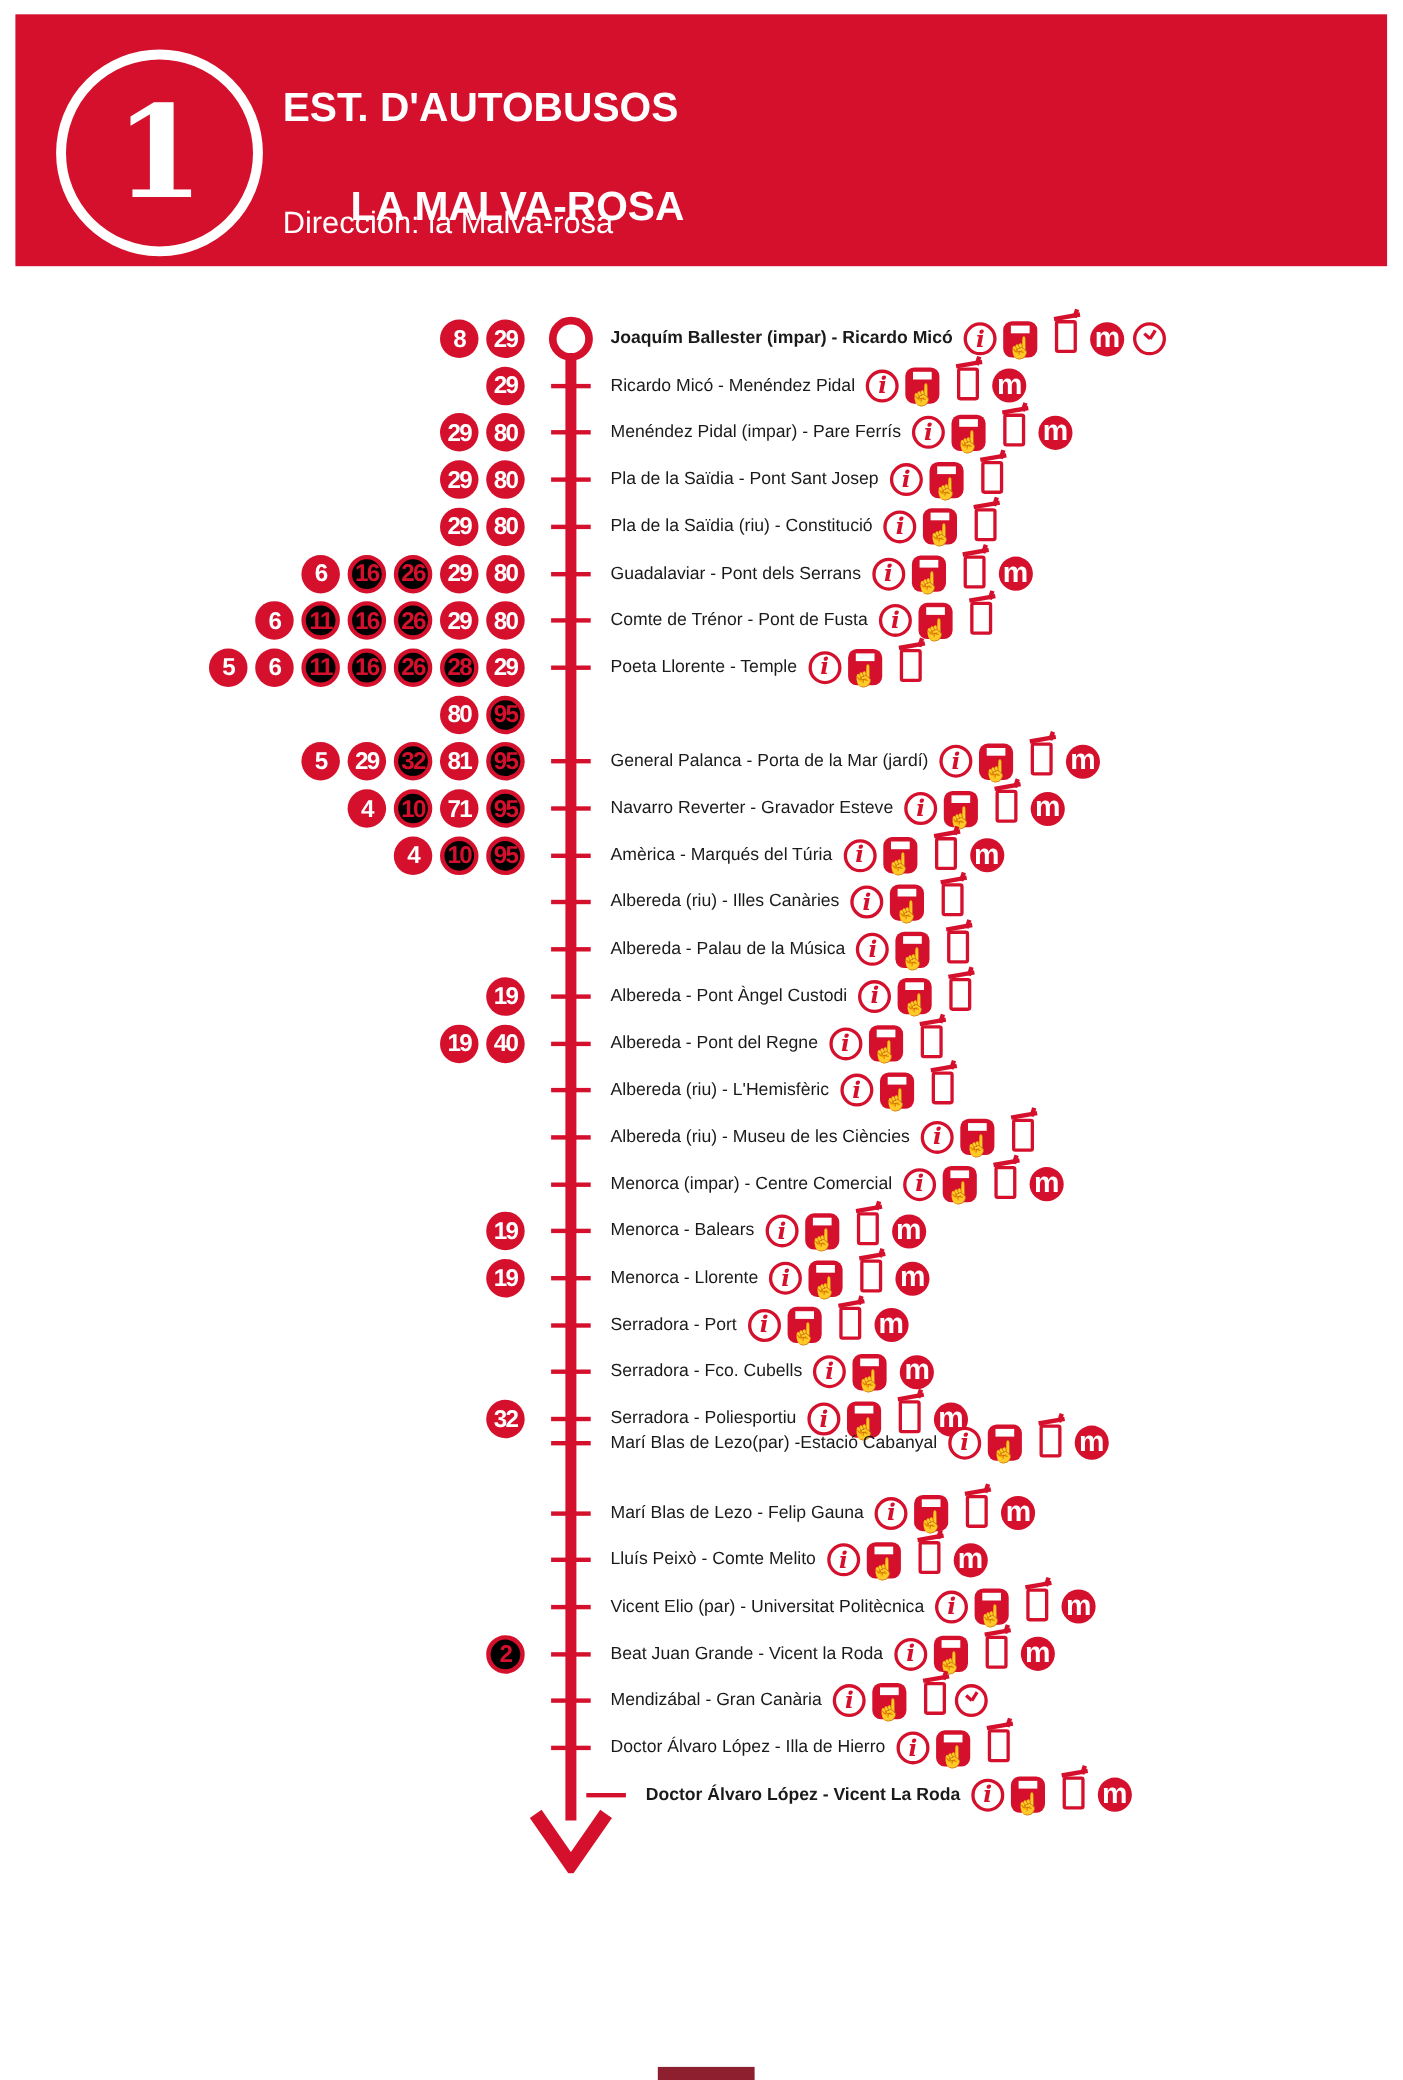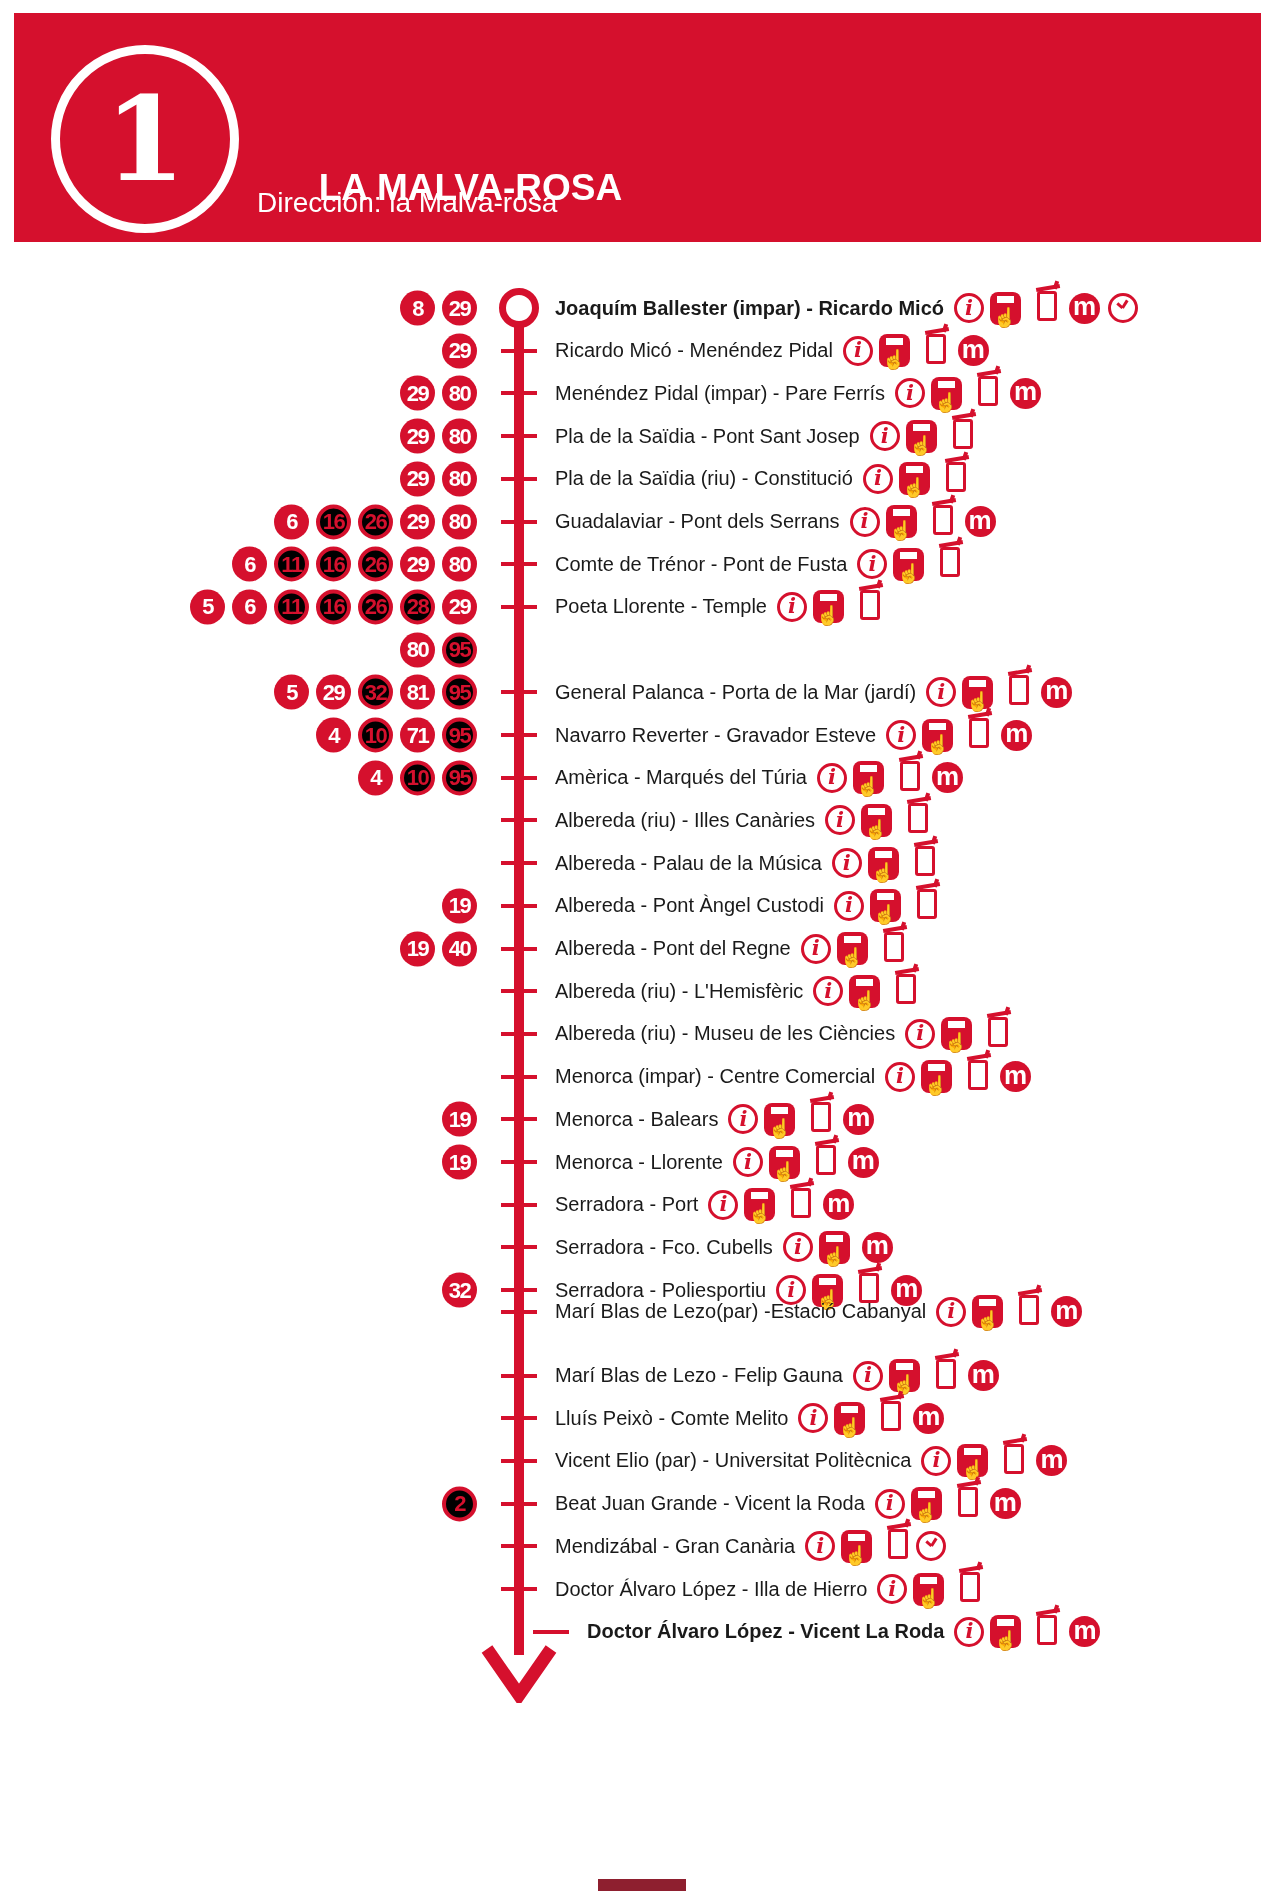--- a/index.html
+++ b/index.html
@@ -26,21 +26,21 @@
   .badges{position:absolute;right:798px;top:50%;transform:translateY(-50%);display:flex;gap:7px;}
   .badge{width:35px;height:35px;border-radius:50%;box-sizing:border-box;flex:none;
          display:flex;align-items:center;justify-content:center;
          font-weight:bold;font-size:22px;letter-spacing:-1.5px;line-height:1;}
   .badge.filled{background:var(--red);color:#fff;}
   .badge.outline{background:#000000;color:var(--red);border:4px solid var(--red);}
   .tick{position:absolute;left:501px;top:50%;transform:translateY(-50%);width:36px;height:4px;background:var(--red);}
   .terminal-marker{position:absolute;left:499px;top:50%;transform:translateY(-50%);width:40px;height:40px;
                    border:7px solid var(--red);border-radius:50%;background:#fff;box-sizing:border-box;}
   .stopline{position:absolute;left:555px;top:0;height:100%;display:flex;align-items:center;}
-  .stop-name{font-size:20px;color:var(--ink);white-space:nowrap;}
+  .stop-name{font-size:16px;color:var(--ink);white-space:nowrap;}
   .stop-name.bold{font-weight:bold;}
 
   
   .ic{flex:none;position:relative;box-sizing:border-box;display:block;}
   .ic-info{width:30px;height:30px;margin-left:10px;border:3px solid var(--red);border-radius:50%;
            background:#fff;display:flex;align-items:center;justify-content:center;}
   .ic-info .g{font-family:"DejaVu Serif",serif;font-style:italic;font-weight:bold;font-size:21px;
               color:var(--red);line-height:1;margin-top:-2px;}
   .ic-machine{width:31px;height:33px;margin-left:6px;background:var(--red);border-radius:8px;}
   .ic-machine .band{position:absolute;left:7px;top:4px;width:17px;height:7px;background:#fff;}
@@ -63,21 +63,21 @@
 </style>
 </head>
 <body>
 
 <div class="canvas">
 
   <div class="hdr">
     <div class="hdr-circle">
       <span class="hdr-num">1</span>
     </div>
-    <div class="hdr-title"><br>
+    <div class="hdr-title"><span>EST. D'AUTOBUSOS</span><br>
       <span>LA MALVA-ROSA</span>
     </div>
     <div class="hdr-dir">Dirección: la Malva-rosa</div>
   </div>
 
   <div class="spine"></div>
 
   <div id="route">
       <div class="stop-row" style="top: 286.5px;">
         <div class="badges">

